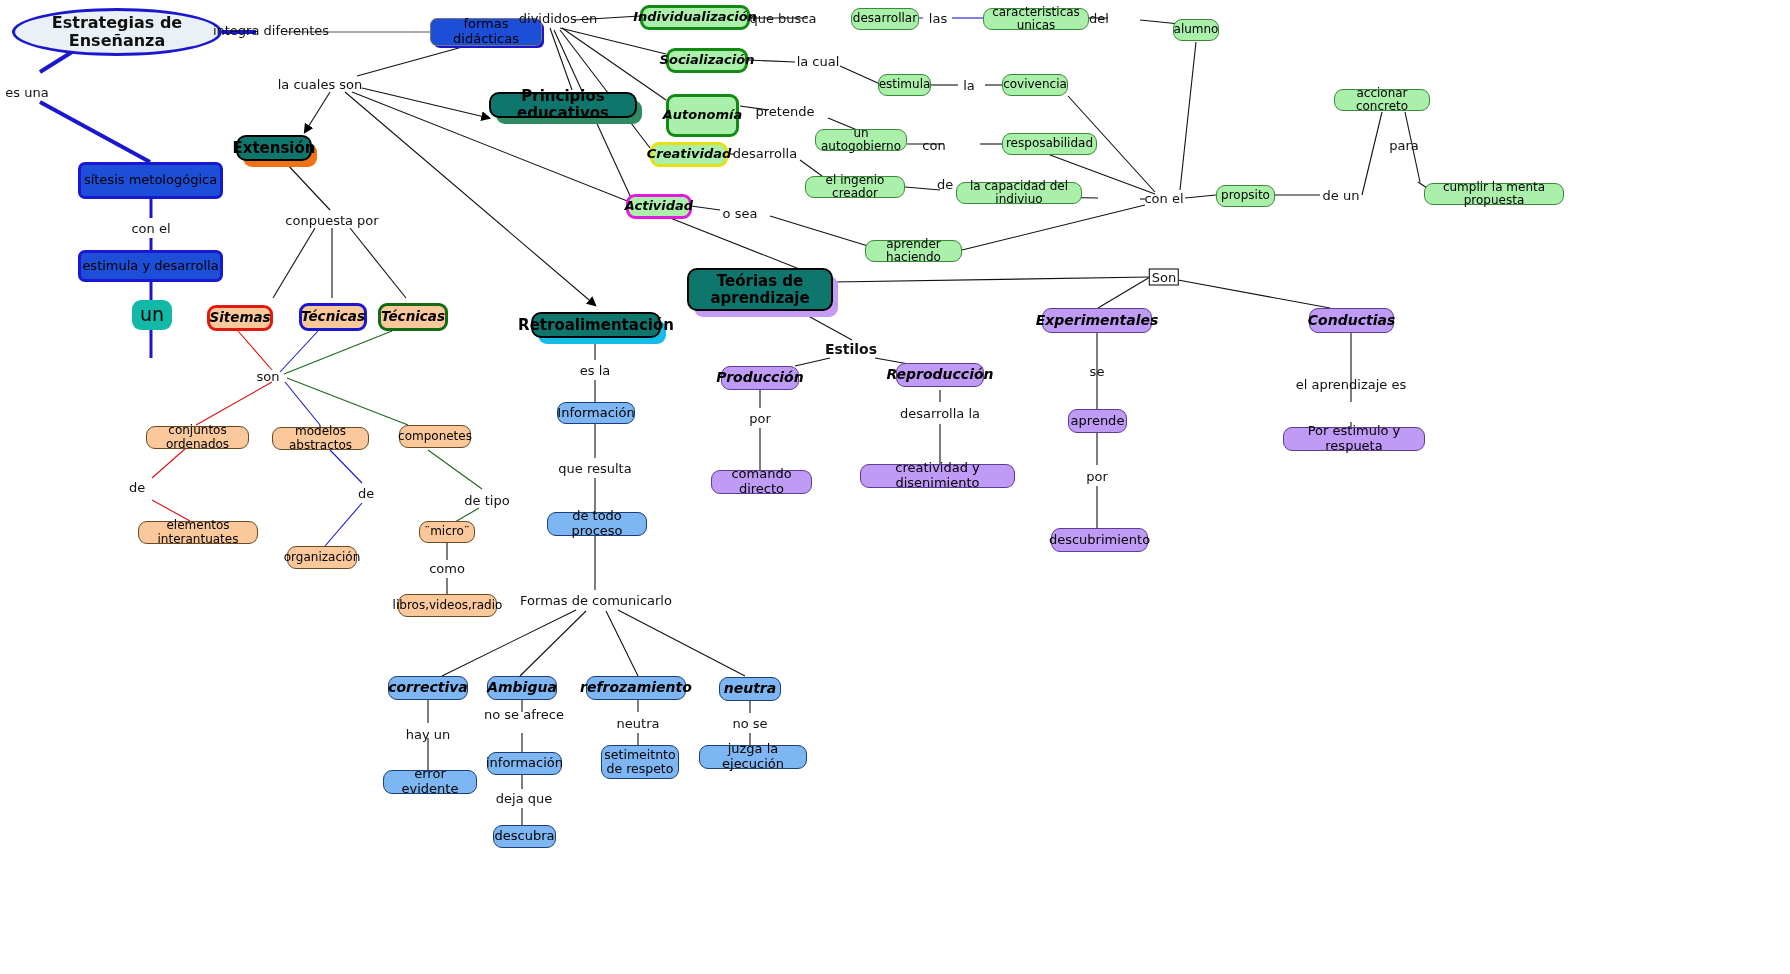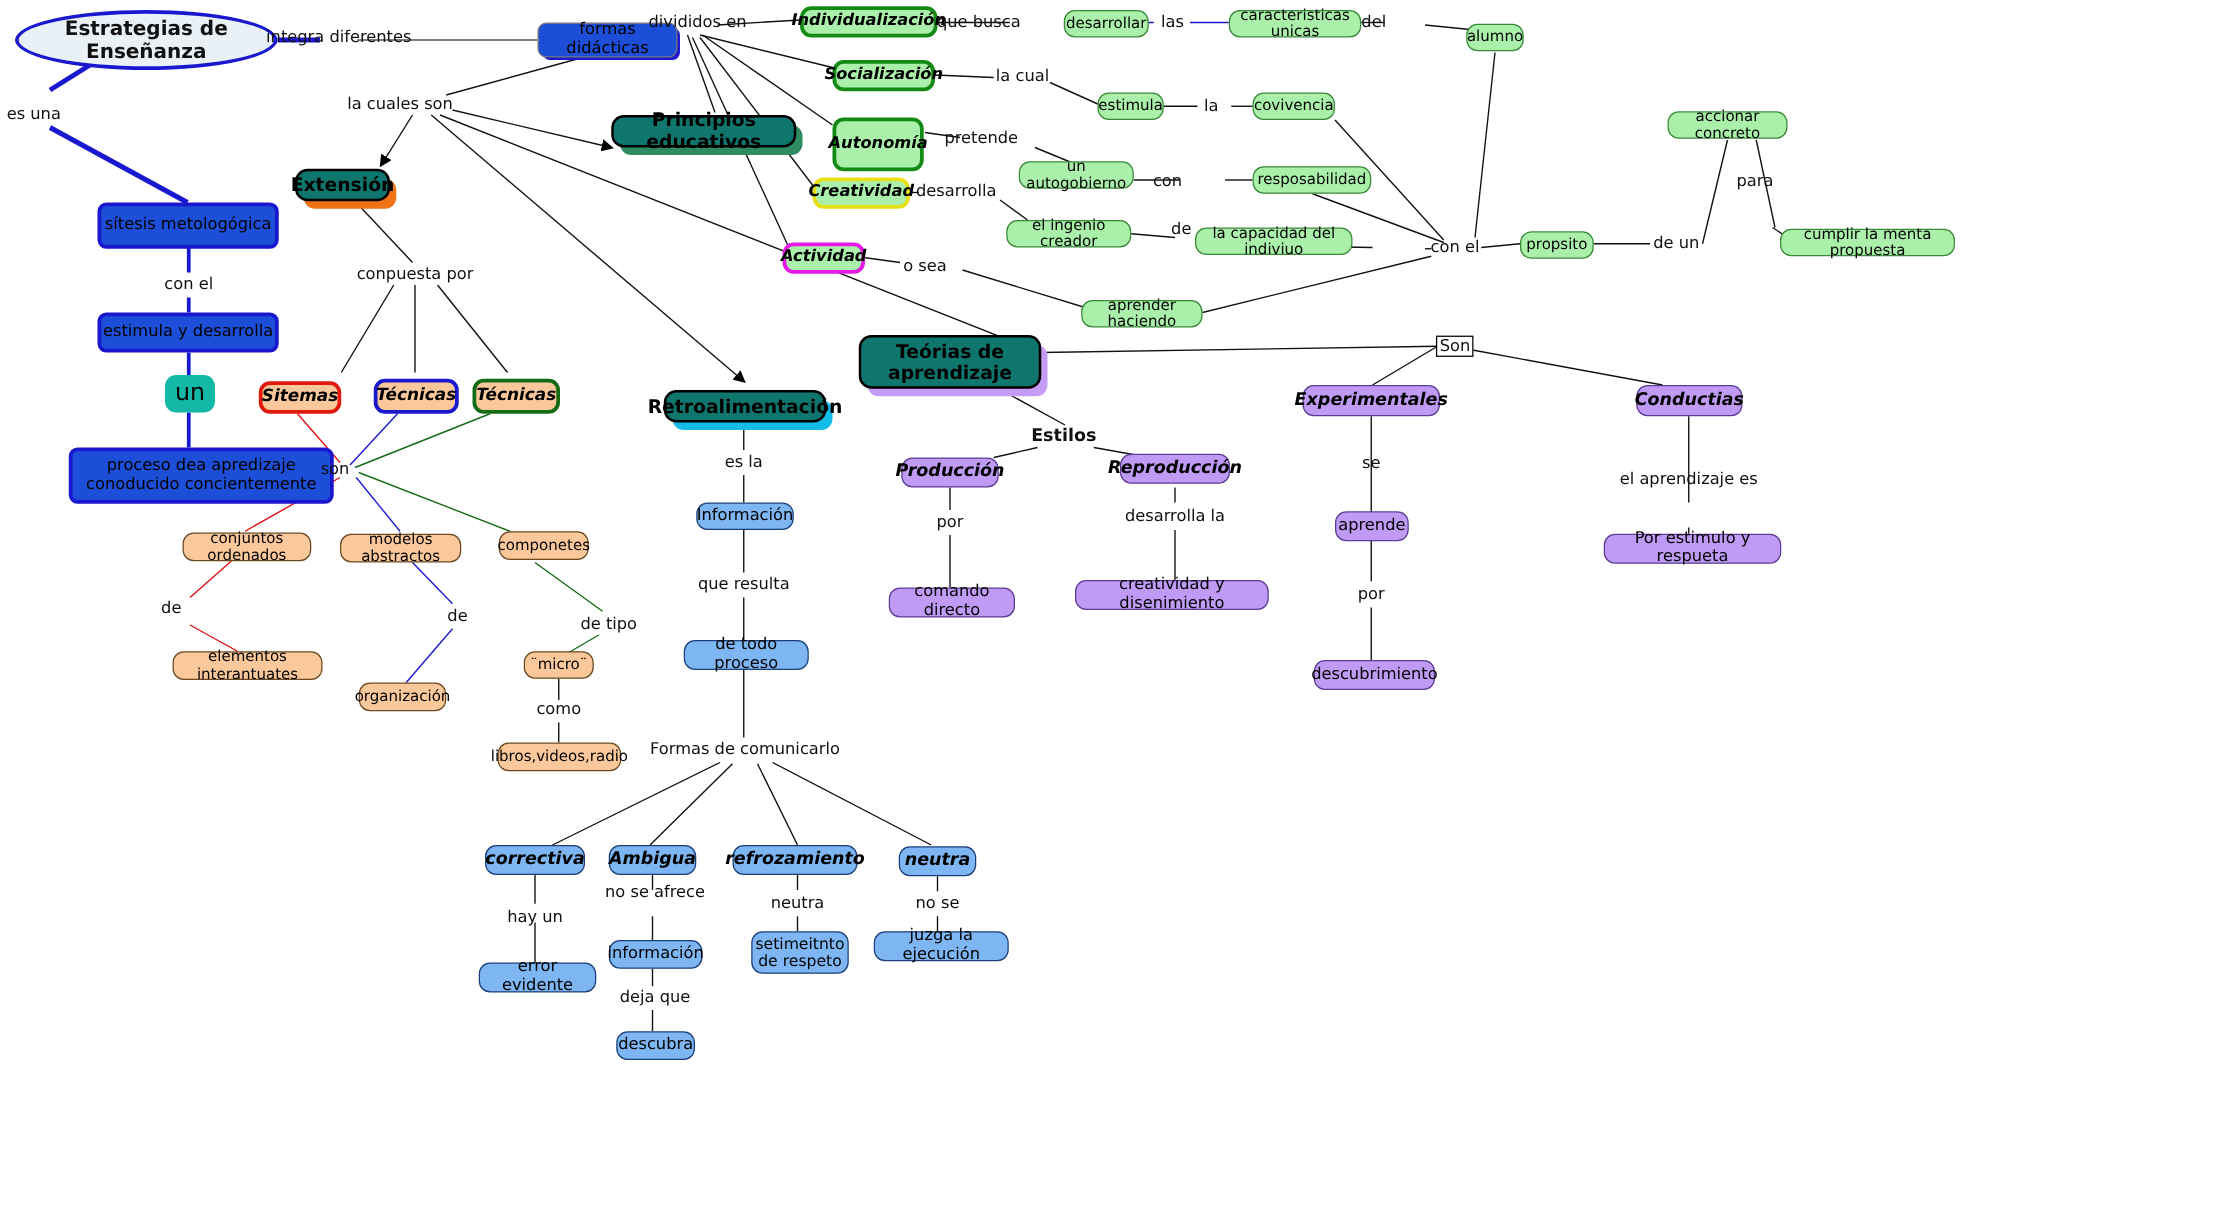--- a/index.html
+++ b/index.html
@@ -178,22 +178,20 @@
   <div class="node n-blue-main ell" style="left:12px;top:8px;width:210px;height:48px;">Estrategias de Enseñanza</div>
 
   <div class="node n-plain" style="left:430px;top:18px;width:112px;height:28px;">formas didácticas</div>
 
   <div class="node n-plain" style="left:78px;top:162px;width:145px;height:37px;border:3px solid #1a18cf;box-shadow:none;">sítesis metologógica</div>
 
   <div class="node n-plain" style="left:78px;top:250px;width:145px;height:32px;border:3px solid #1a18cf;box-shadow:none;">estimula y desarrolla</div>
 
   <div class="node n-un" style="left:132px;top:300px;width:40px;height:30px;">un</div>
 
-  <div class="node n-plain" style="left:55px;top:358px;width:212px;height:45px;border:3px solid #1a18cf;box-shadow:none;font-size:13px;">proceso dea apredizaje
-conoducido concientemente</div>
 
   <div class="node n-head sh-orange" style="left:236px;top:135px;width:76px;height:26px;">Extensión</div>
 
   <div class="node n-head sh-green" style="left:489px;top:92px;width:148px;height:26px;">Principios  educativos</div>
 
   <div class="node n-head sh-cyan" style="left:531px;top:312px;width:130px;height:26px;">Retroalimentación</div>
 
   <div class="node n-head sh-purple" style="left:687px;top:268px;width:146px;height:43px;">Teórias de aprendizaje</div>
 
   <div class="node n-orange-ttl" style="left:207px;top:305px;width:66px;height:26px;">Sitemas</div>

